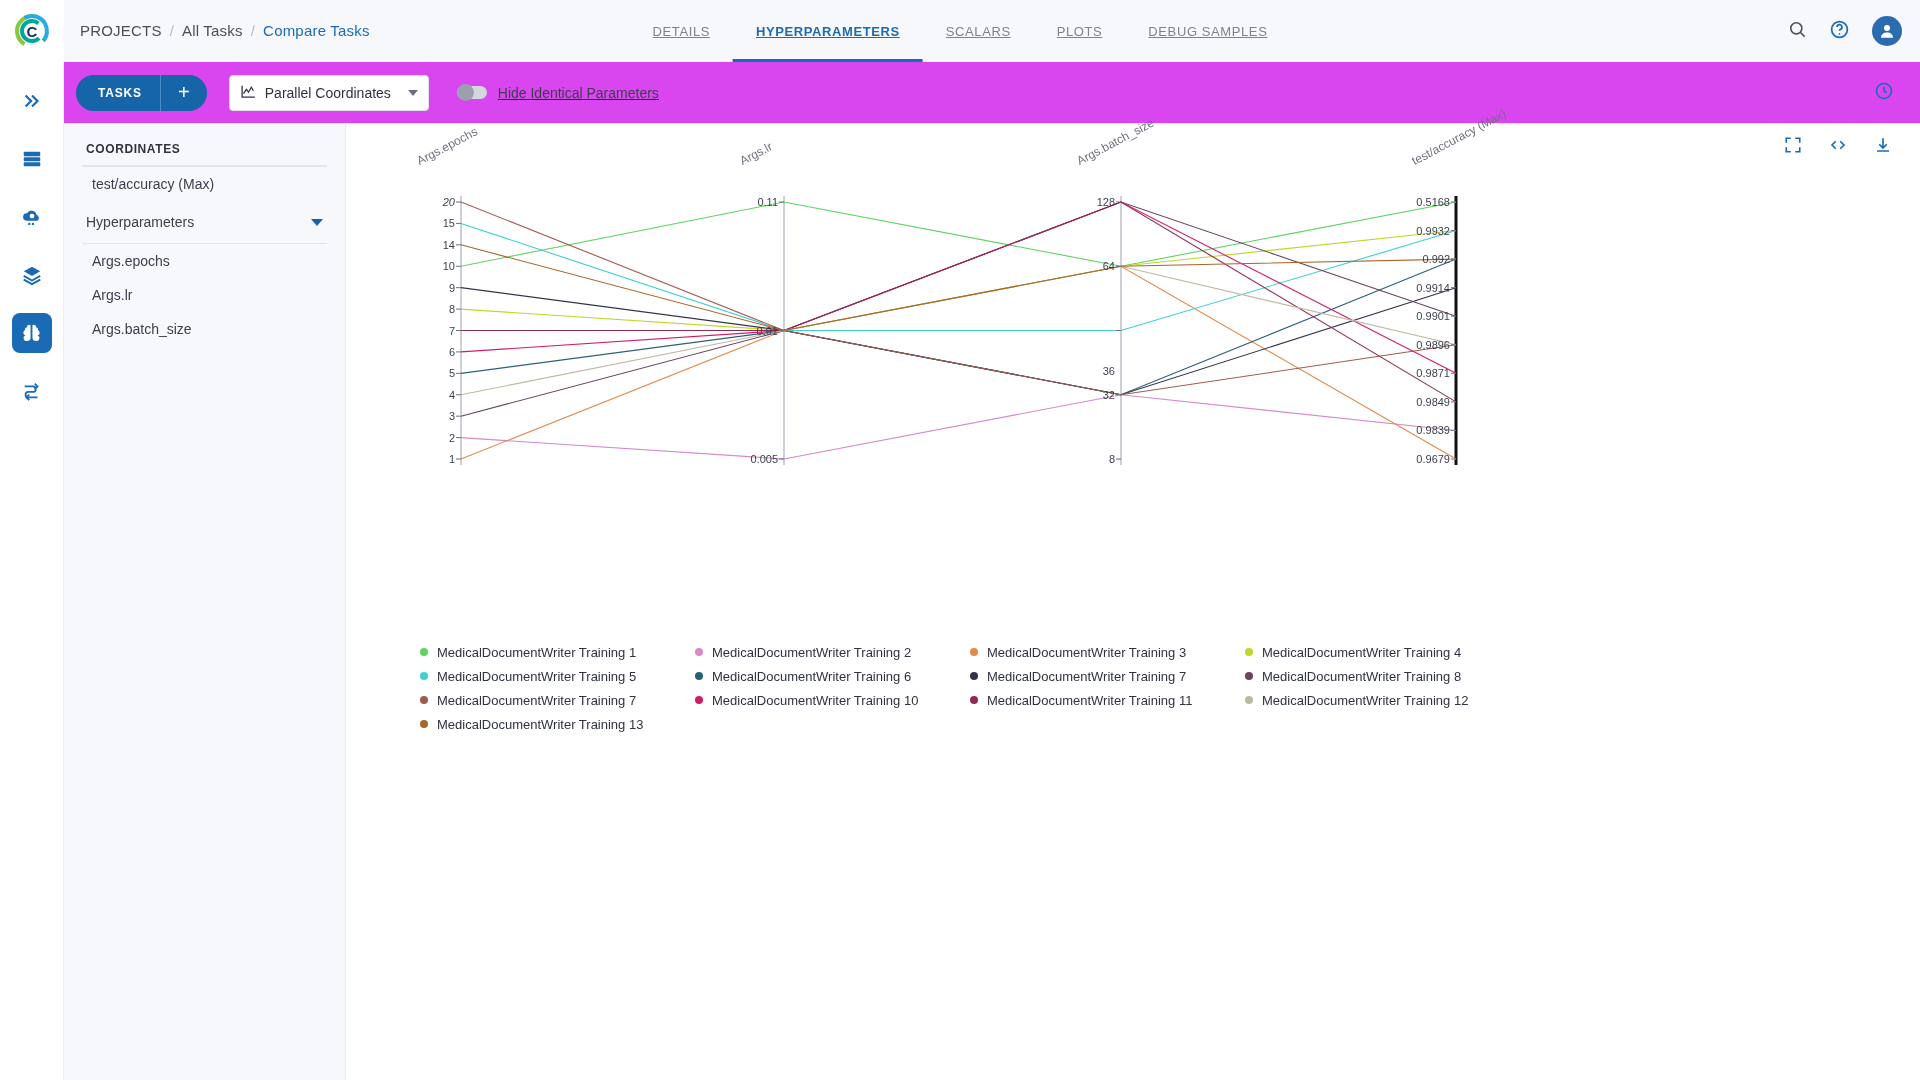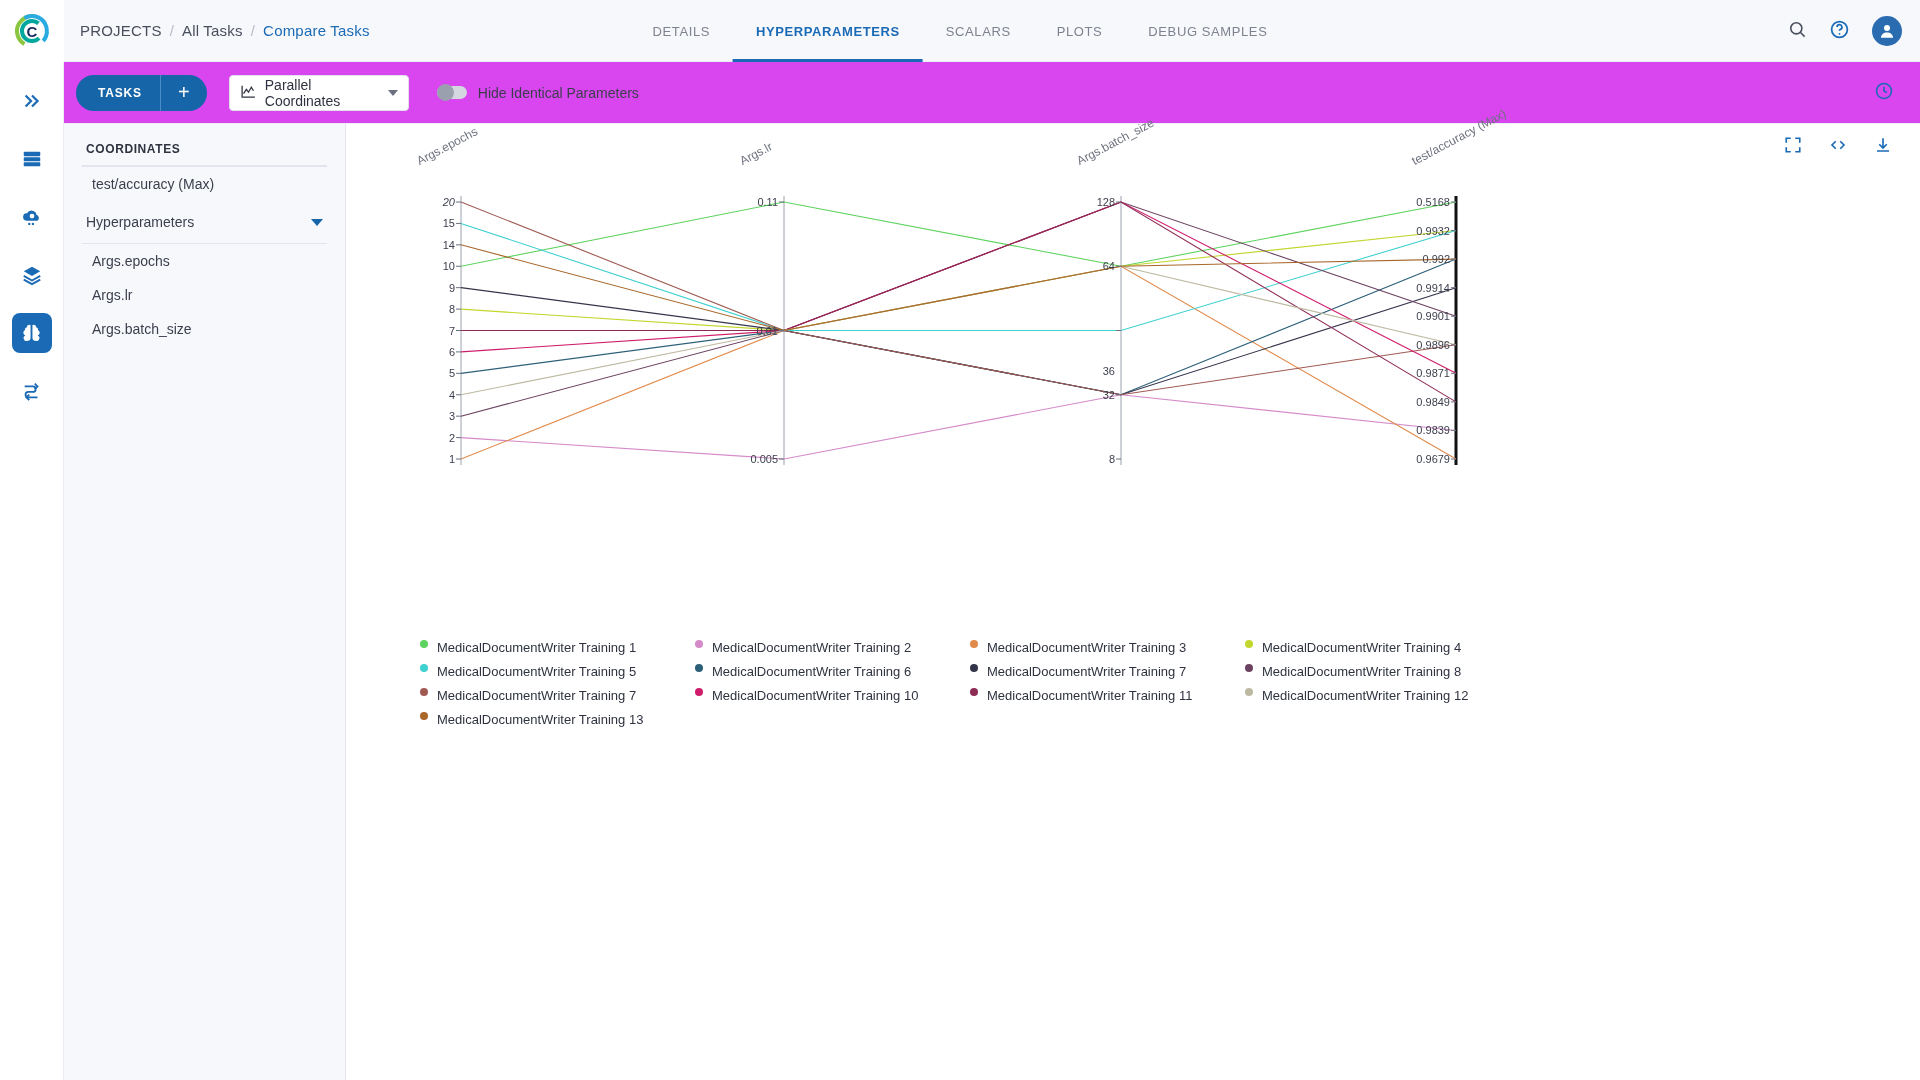--- a/index.html
+++ b/index.html
@@ -25,21 +25,21 @@
   .bc-item { color: #4a4e5c; }
   .bc-sep { color: #b9bcc8; }
   .bc-item.active { color: #1a6ab5; }
   .tabs {
     position: absolute; left: 50%; transform: translateX(-50%);
     top: 0; height: 62px; display: flex; align-items: center; gap: 0;
   }
   .tab {
     height: 62px; display: flex; align-items: center; padding: 0 23px;
     font-size: 13px; letter-spacing: .6px; color: #7e828f;
-    position: relative; text-transform: uppercase;
+    position: relative; text-transform: uppercase; text-decoration: underline;
   }
   .tab.active { color: #1a6ab5; font-weight: bold; }
   .tab.active::after {
     content: ""; position: absolute; left: 0; right: 0; bottom: 0;
     height: 3px; background: #1a6ab5;
   }
   .top-right {
     position: absolute; right: 18px; top: 0; height: 62px;
     display: flex; align-items: center; gap: 22px;
   }
@@ -72,30 +72,30 @@
   .tasks-btn .lbl {
     padding: 0 18px 0 22px; font-size: 12px; letter-spacing: .8px;
     font-weight: bold; height: 36px; display: flex; align-items: center;
     border-right: 1px solid #4b8cc4;
   }
   .tasks-btn .plus {
     width: 46px; height: 36px; display: flex; align-items: center;
     justify-content: center; font-size: 20px;
   }
   .select-box {
-    margin-left: 22px; width: 180px; height: 36px; background: #fff;
+    margin-left: 22px; width: 200px; height: 36px; background: #fff;
     border: 1px solid #dfe2ea; border-radius: 4px; display: flex;
     align-items: center; padding: 0 10px; gap: 8px; font-size: 14px; color: #2f3340;
   }
   .select-box .caret {
     margin-left: auto; width: 0; height: 0;
     border-left: 5px solid transparent; border-right: 5px solid transparent;
     border-top: 6px solid #6b7080;
   }
-  .toggle-wrap { margin-left: 28px; display: flex; align-items: center; gap: 11px; }
+  .toggle-wrap { margin-left: 28px; display: flex; align-items: center; gap: 11px; text-decoration: underline; }
   .toggle {
     width: 30px; height: 13px; border-radius: 7px; background: #d4d7e0;
     position: relative;
   }
   .toggle .knob {
     position: absolute; left: 0; top: -2px; width: 17px; height: 17px;
     border-radius: 50%; background: #9ba0ae;
   }
   .toggle-label { font-size: 14px; color: #3b3f4c; }
   .toolbar-right { margin-left: auto; margin-right: 26px; color: #1a6ab5; }
@@ -135,21 +135,21 @@
     position: absolute; font-size: 11px; color: #3b3f4c;
     white-space: nowrap; transform: translateY(-50%);
   }
   svg.lines { position: absolute; left: 0; top: 0; }
   
   .legend {
     position: absolute; left: 420px; top: 640px; width: 1100px;
     display: flex; flex-wrap: wrap;
   }
   .legend-item {
-    width: 275px; height: 24px; display: flex; 
+    width: 275px; height: 24px; display: flex; align-items: center;
     gap: 9px; font-size: 13px; color: #2f3340;
   }
   .dot { width: 8px; height: 8px; border-radius: 50%; flex: none; }
 </style>
 </head>
 <body>
 
 <div class="topbar">
   <div class="logo-slot">
     <svg width="40" height="40" viewBox="0 0 40 40">

